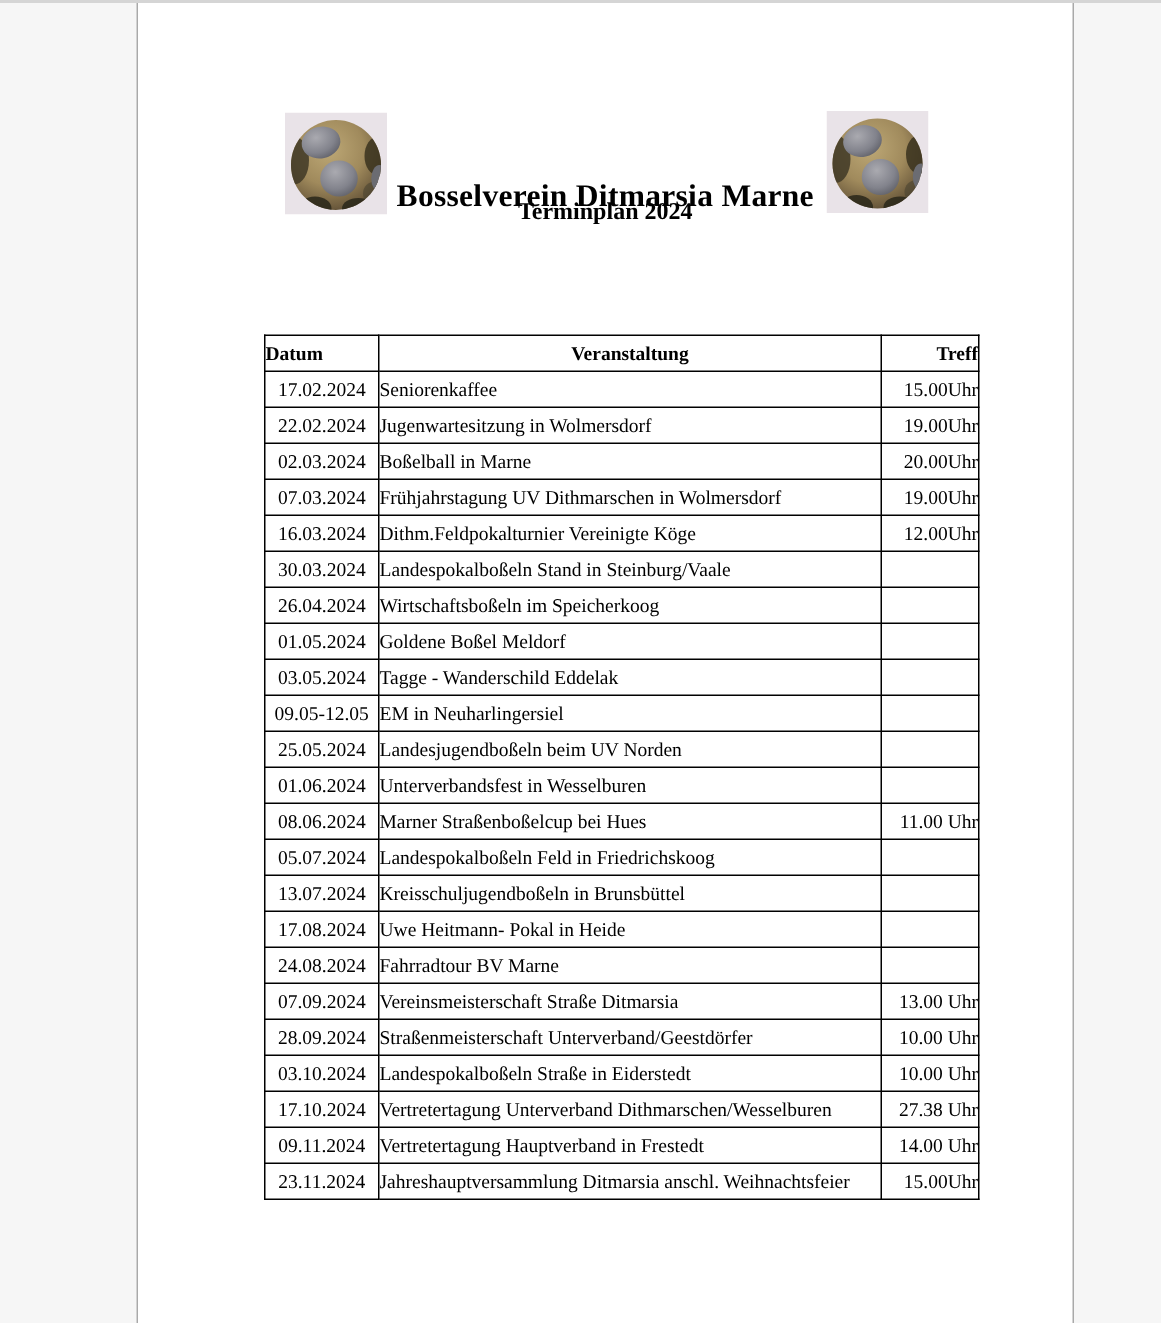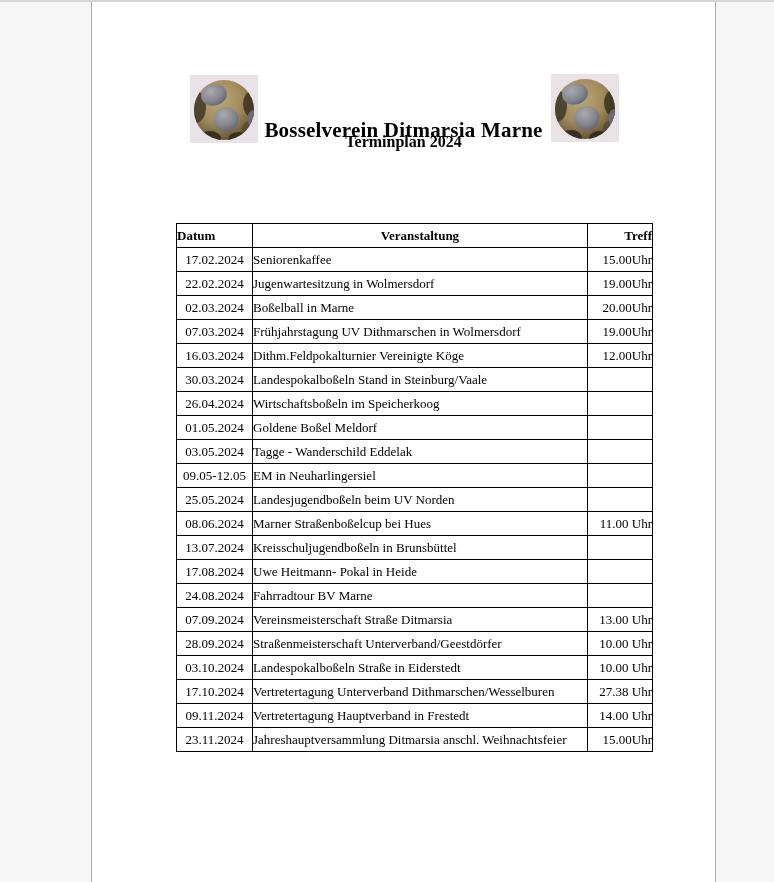--- a/index.html
+++ b/index.html
@@ -199,25 +199,35 @@
     <td class="c1">09.05-12.05</td>
     <td class="c2">EM in Neuharlingersiel</td>
     <td class="c3"></td>
   </tr>
         <tr>
     <td class="c1">25.05.2024</td>
     <td class="c2">Landesjugendboßeln beim UV Norden</td>
     <td class="c3"></td>
   </tr>
         <tr>
+    <td class="c1">01.06.2024</td>
+    <td class="c2">Unterverbandsfest in Wesselburen</td>
+    <td class="c3"></td>
+  </tr>
+        <tr>
     <td class="c1">08.06.2024</td>
     <td class="c2">Marner Straßenboßelcup bei Hues</td>
     <td class="c3">11.00 Uhr</td>
   </tr>
         <tr>
+    <td class="c1">05.07.2024</td>
+    <td class="c2">Landespokalboßeln Feld in Friedrichskoog</td>
+    <td class="c3"></td>
+  </tr>
+        <tr>
     <td class="c1">13.07.2024</td>
     <td class="c2">Kreisschuljugendboßeln in Brunsbüttel</td>
     <td class="c3"></td>
   </tr>
         <tr>
     <td class="c1">17.08.2024</td>
     <td class="c2">Uwe Heitmann- Pokal in Heide</td>
     <td class="c3"></td>
   </tr>
         <tr>

